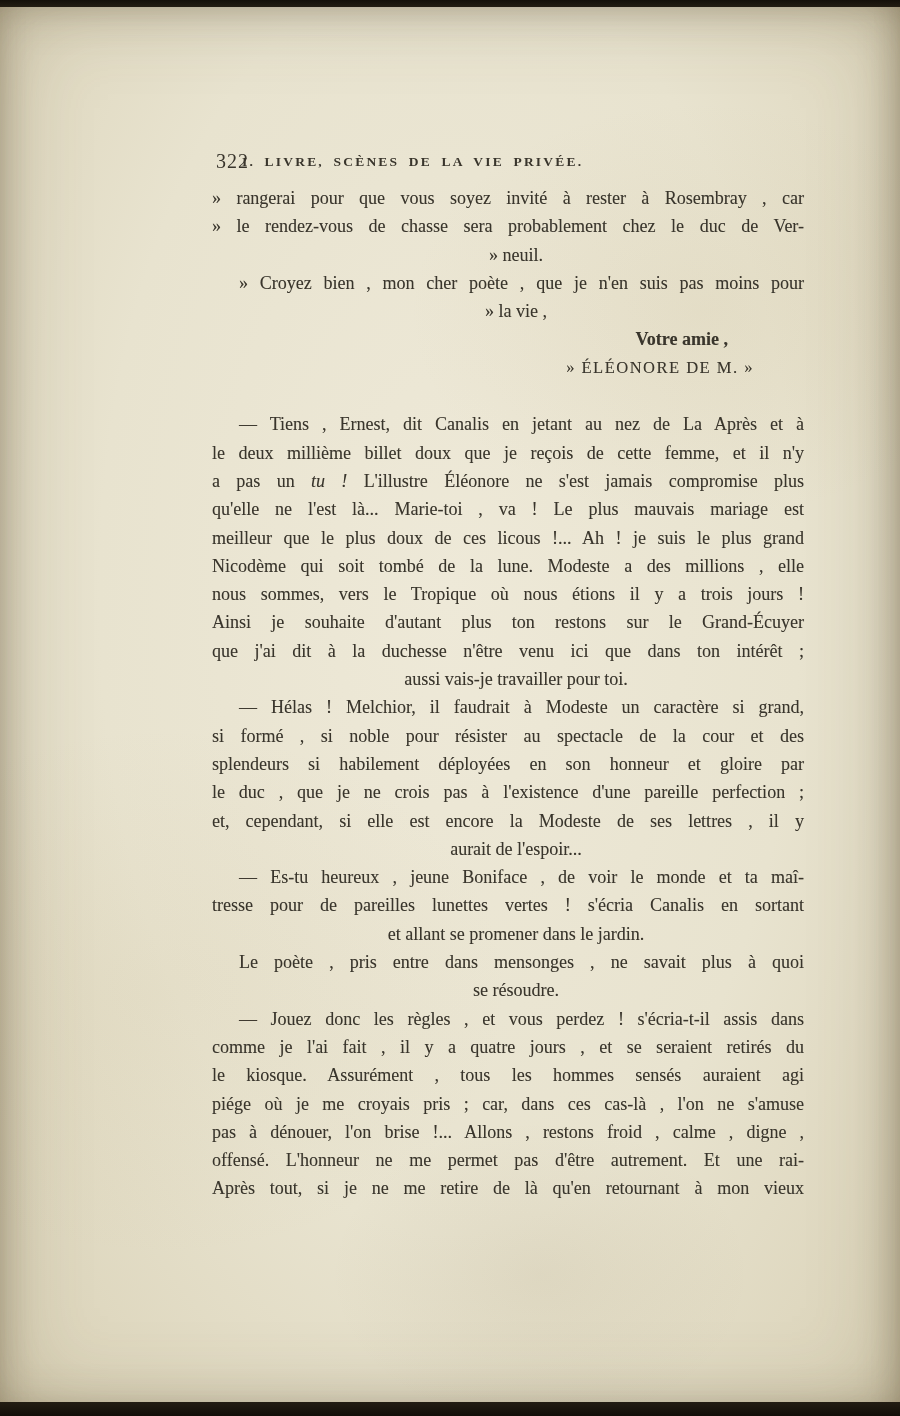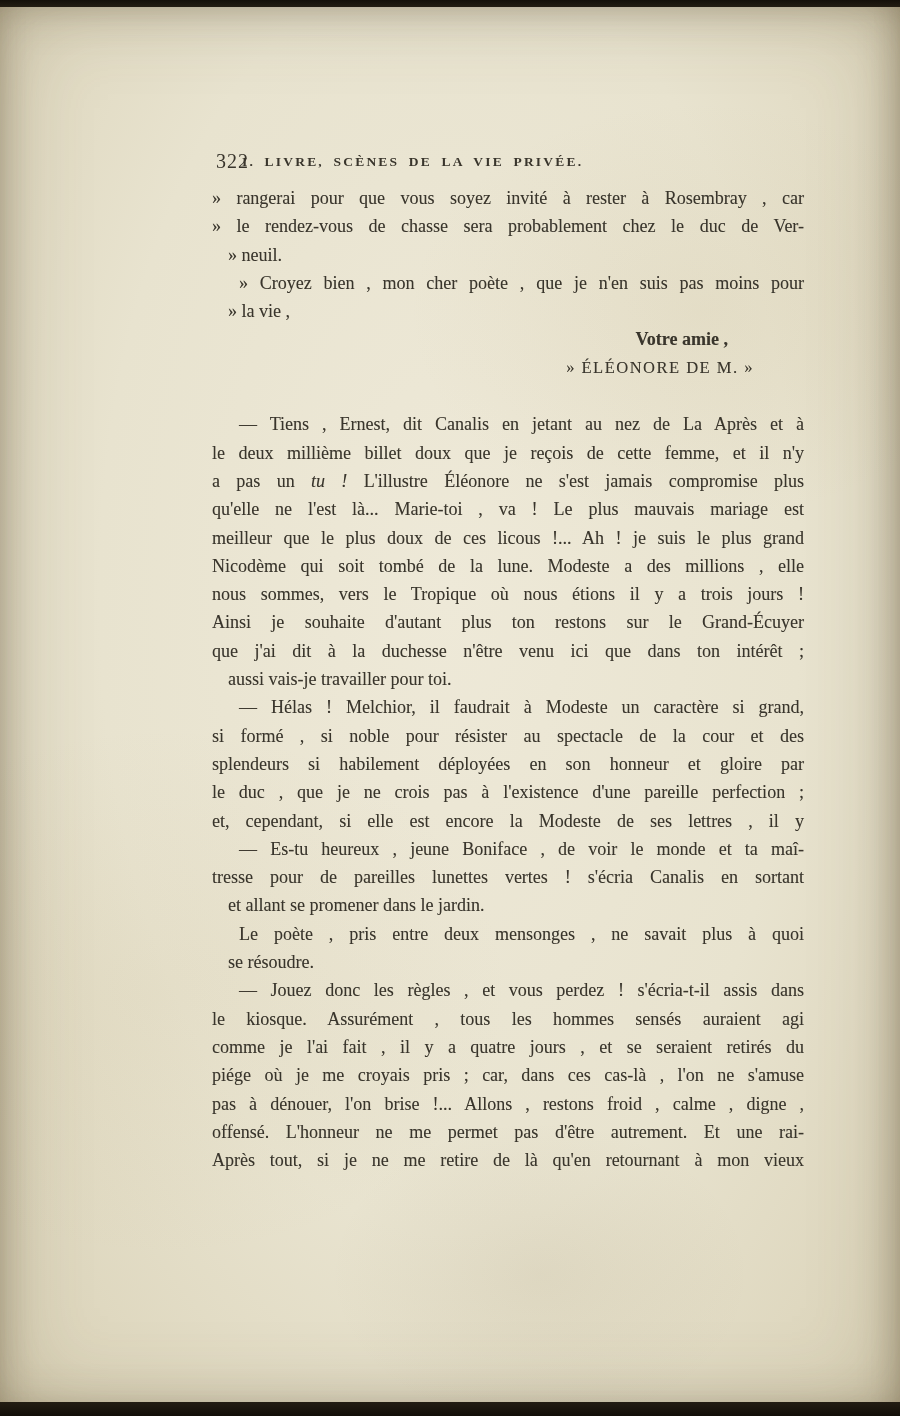--- a/index.html
+++ b/index.html
@@ -48,21 +48,21 @@
     font-size:13.5px;font-weight:700;letter-spacing:2.2px;word-spacing:4px;
   }
 
   .text{
     position:absolute;top:184px;left:212px;width:592px;
     font-size:18px;line-height:28.3px;color:var(--ink,#39352c);
     text-shadow:0.2px 0.2px 0 rgba(57,53,44,0.30);
   }
   .line{height:28.3px;}
   .j{text-align:justify;text-align-last:justify;}
-  .e{text-align:left;margin-left:16px;}
+  .e{text-align:center;margin-left:16px;}
   .i{text-indent:27px;}
   .s1{text-align:right;padding-right:76px;font-weight:bold;}
   .s2{text-align:right;padding-right:50px;font-size:16.5px;letter-spacing:1.5px;}
   .gap{}
   .it{font-style:italic;font-family:Liberation Serif, serif;}
 </style>
 </head>
 <body>
 
 <div class="page">
@@ -90,28 +90,29 @@
       <div class="line j"><span>Nicodème qui soit tombé de la lune. Modeste a des millions , elle</span></div>
       <div class="line j"><span>nous sommes, vers le Tropique où nous étions il y a trois jours !</span></div>
       <div class="line j"><span>Ainsi je souhaite d'autant plus ton restons sur le Grand-Écuyer</span></div>
       <div class="line j"><span>que j'ai dit à la duchesse n'être venu ici que dans ton intérêt ;</span></div>
       <div class="line e"><span>aussi vais-je travailler pour toi.</span></div>
       <div class="line j i"><span>— Hélas ! Melchior, il faudrait à Modeste un caractère si grand,</span></div>
       <div class="line j"><span>si formé , si noble pour résister au spectacle de la cour et des</span></div>
       <div class="line j"><span>splendeurs si habilement déployées en son honneur et gloire par</span></div>
       <div class="line j"><span>le duc , que je ne crois pas à l'existence d'une pareille perfection ;</span></div>
       <div class="line j"><span>et, cependant, si elle est encore la Modeste de ses lettres , il y</span></div>
+      <div class="line e"><span>aurait de l'espoir...</span></div>
       <div class="line j i"><span>— Es-tu heureux , jeune Boniface , de voir le monde et ta maî-</span></div>
       <div class="line j"><span>tresse pour de pareilles lunettes vertes ! s'écria Canalis en sortant</span></div>
       <div class="line e"><span>et allant se promener dans le jardin.</span></div>
-      <div class="line j i"><span>Le poète , pris entre deux mensonges , ne savait plus à quoi</span></div>
+      <div class="line j i"><span>Le poète , pris entre dans mensonges , ne savait plus à quoi</span></div>
       <div class="line e"><span>se résoudre.</span></div>
       <div class="line j i"><span>— Jouez donc les règles , et vous perdez ! s'écria-t-il assis dans</span></div>
+      <div class="line j"><span>comme je l'ai fait , il y a quatre jours , et se seraient retirés du</span></div>
       <div class="line j"><span>le kiosque. Assurément , tous les hommes sensés auraient agi</span></div>
-      <div class="line j"><span>comme je l'ai fait , il y a quatre jours , et se seraient retirés du</span></div>
       <div class="line j"><span>piége où je me croyais pris ; car, dans ces cas-là , l'on ne s'amuse</span></div>
       <div class="line j"><span>pas à dénouer, l'on brise !... Allons , restons froid , calme , digne ,</span></div>
       <div class="line j"><span>offensé. L'honneur ne me permet pas d'être autrement. Et une rai-</span></div>
       <div class="line j"><span>Après tout, si je ne me retire de là qu'en retournant à mon vieux</span></div>
     </div>
 
   <div class="vignette"></div>
   <div class="edge-top"></div>
   <div class="edge-bottom"></div>
 </div>

